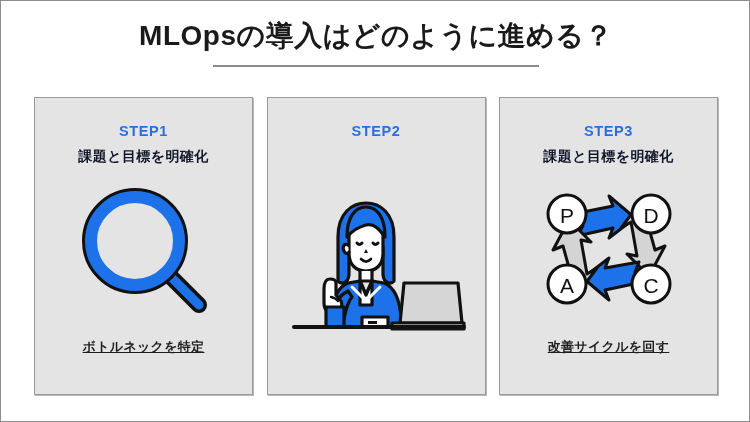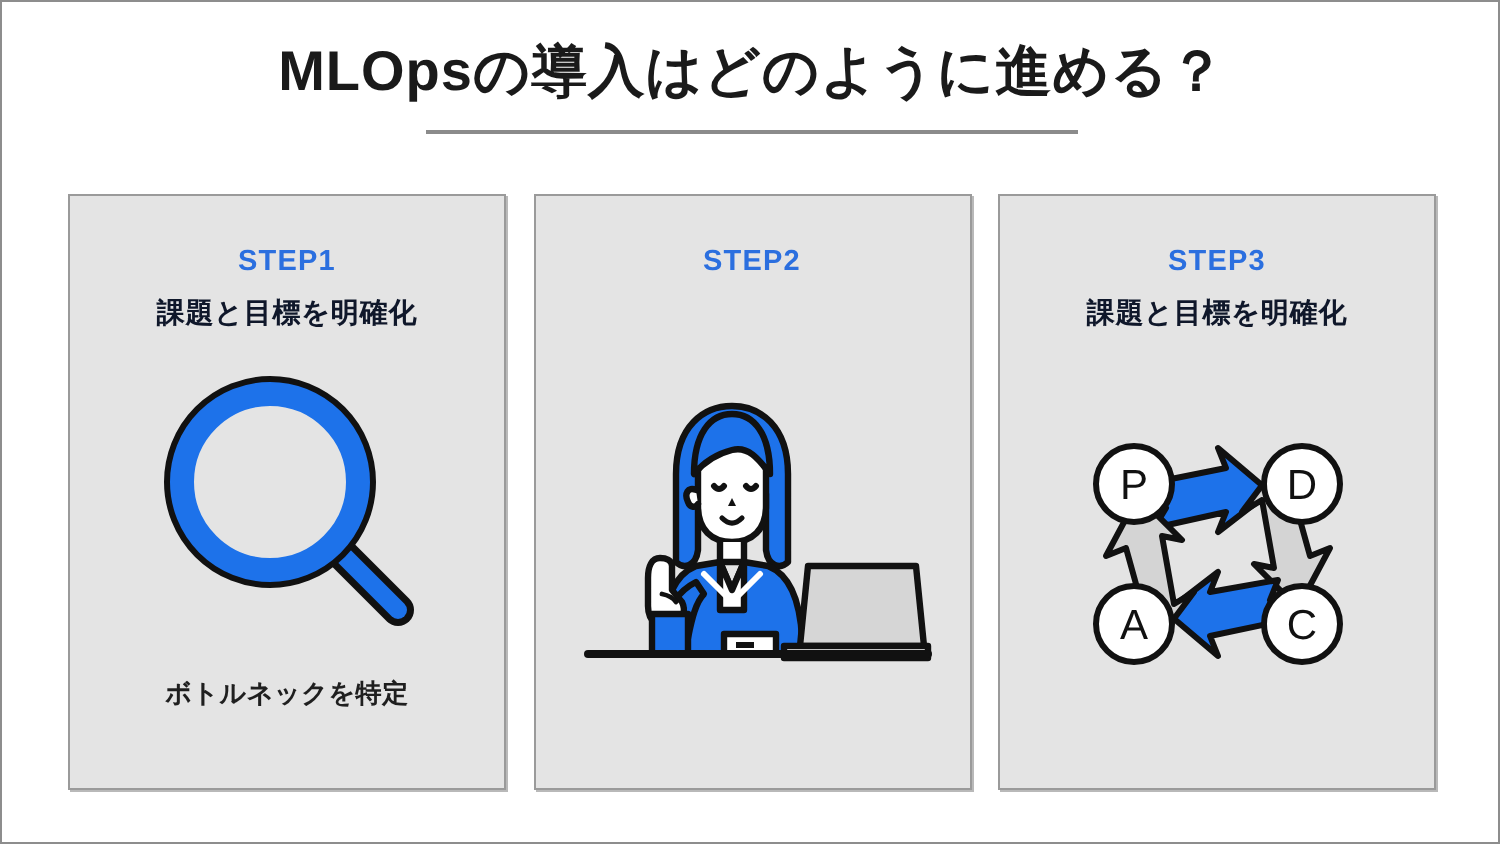--- a/index.html
+++ b/index.html
@@ -54,20 +54,21 @@
   .art {
     flex:1 1 auto;
     width:100%;
     display:flex; align-items:center; justify-content:center;
     padding-bottom:4px;
   }
   .caption {
     margin-bottom:38px;
     font-size:13px; font-weight:bold; color:#1f1f1f;
     letter-spacing:0.3px;
+    text-decoration:underline;
   }
   svg { display:block; }
 </style>
 </head>
 <body>
 
 <div id="slide">
 
   <div id="title-block">
     <div id="slide-title">MLOpsの導入はどのように進める？</div>
@@ -186,16 +187,17 @@
             <g font-family="Liberation Sans, sans-serif" font-size="21" fill="#111111" text-anchor="middle" dominant-baseline="central">
               <text x="28" y="31">P</text>
               <text x="112" y="31">D</text>
               <text x="112" y="101">C</text>
               <text x="28" y="101">A</text>
             </g>
           </svg>
         </span>
       </div>
 
+      <div class="caption">改善サイクルを回す</div>
     </div>
 
   </div>
 </div>
 
 </body></html>

